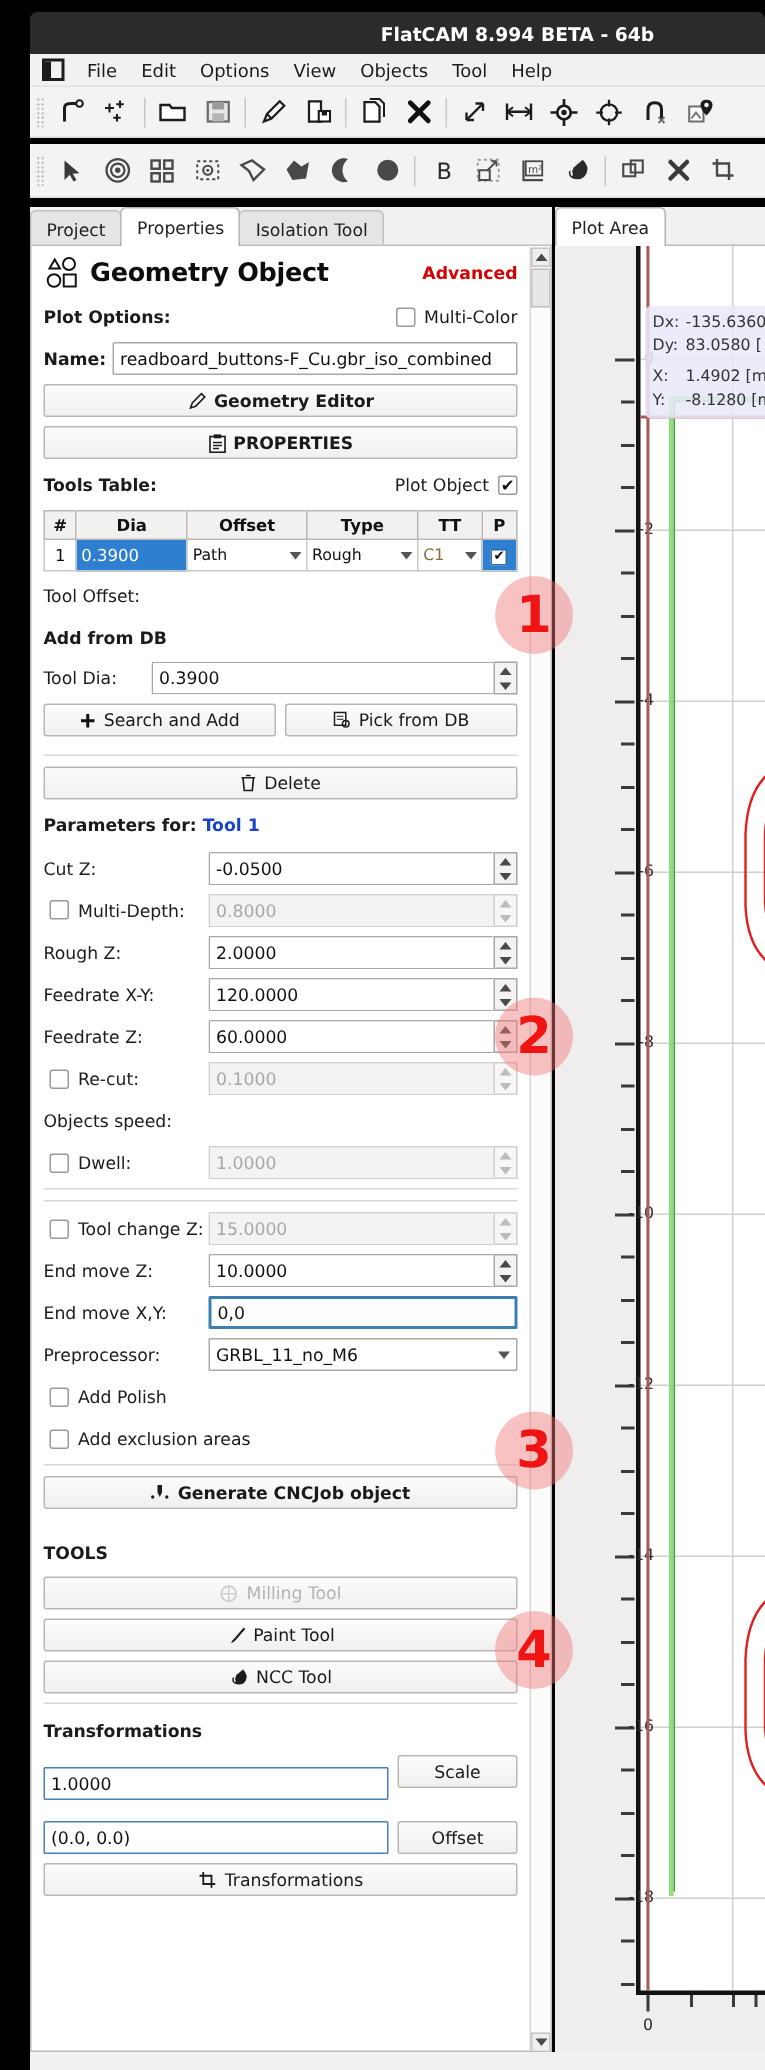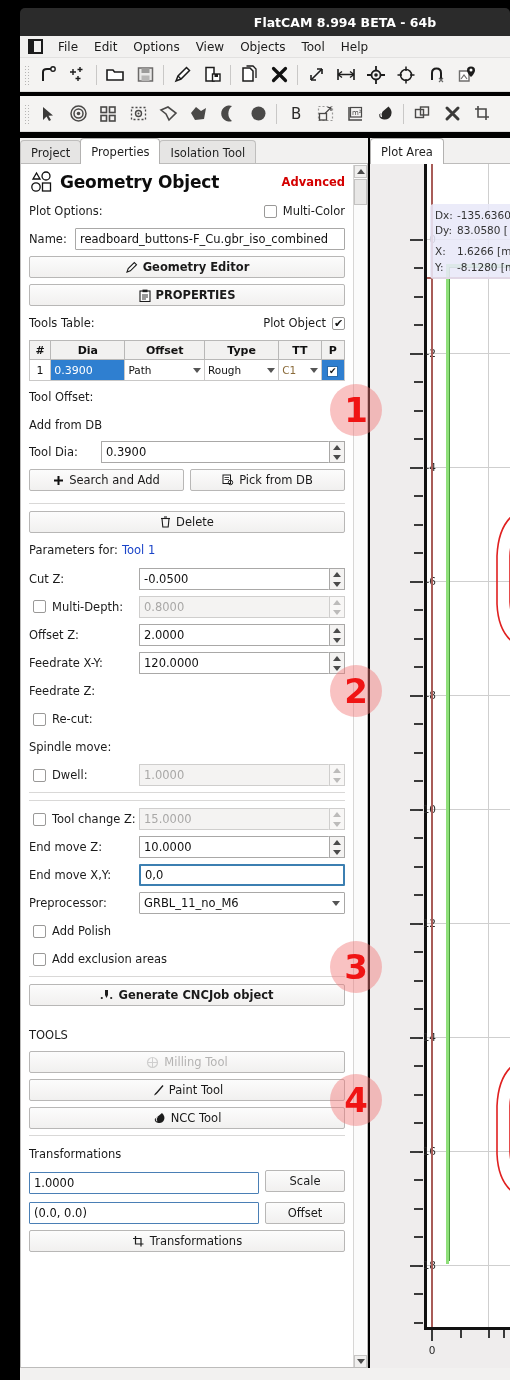--- a/index.html
+++ b/index.html
@@ -151,21 +151,21 @@
   .obj-head {
     display: flex; align-items: center;
     margin: 2px 0 6px 0;
   }
   .obj-head .glyph { width: 26px; height: 24px; margin-right: 5px; flex: none; }
   .obj-title { font-size: 17px; font-weight: bold; color: #0d0d0d; letter-spacing: -0.2px; }
   .adv { margin-left: auto; color: #d40000; font-weight: bold; font-size: 11.5px; }
 
   .row { display: flex; align-items: center; margin-bottom: 6px; min-height: 22px; }
   .lbl { font-size: 11.5px; color: #1b1b1b; }
-  .lbl.b { font-weight: normal; }
+  .lbl.b { font-weight: bold; }
   .spacer { flex: 1; }
 
   .chk {
     width: 13px; height: 13px; flex: none;
     border: 1px solid #9a9998; background: #fff; border-radius: 2px;
     margin-right: 6px;
     display: flex; align-items: center; justify-content: center;
     font-size: 10px; color: #111; line-height: 1;
   }
   .chk.checked::after { content: "✔"; font-size: 11px; color: #111; }
@@ -722,21 +722,21 @@
                 <b class="caret up"></b>
               </i>
               <i>
                 <b class="caret down"></b>
               </i>
             </span>
         </span>
       </div>
 
       <div class="row">
-        <span class="lbl" style="width:110px">Offset Z:</span>
+        <span class="lbl" style="width:110px">Rough Z:</span>
         <span class="spin" style="flex:1">
           <span class="input">2.0000</span>
           <span class="btns">
               <i>
                 <b class="caret up"></b>
               </i>
               <i>
                 <b class="caret down"></b>
               </i>
             </span>
@@ -753,31 +753,53 @@
               </i>
               <i>
                 <b class="caret down"></b>
               </i>
             </span>
         </span>
       </div>
 
       <div class="row">
         <span class="lbl" style="width:110px">Feedrate Z:</span>
+        <span class="spin" style="flex:1">
+          <span class="input">60.0000</span>
+          <span class="btns">
+              <i>
+                <b class="caret up"></b>
+              </i>
+              <i>
+                <b class="caret down"></b>
+              </i>
+            </span>
+        </span>
       </div>
 
       <div class="row">
         <span style="width:110px;display:flex;align-items:center">
           <span class="chk" style="margin-left:4px"></span>
           <span class="lbl">Re-cut:</span>
         </span>
-      </div>
-
-      <div class="row">
-        <span class="lbl" style="width:110px">Spindle move:</span>
+        <span class="spin disabled" style="flex:1">
+          <span class="input disabled">0.1000</span>
+          <span class="btns">
+              <i>
+                <b class="caret up"></b>
+              </i>
+              <i>
+                <b class="caret down"></b>
+              </i>
+            </span>
+        </span>
+      </div>
+
+      <div class="row">
+        <span class="lbl" style="width:110px">Objects speed:</span>
       </div>
 
       <div class="row">
         <span style="width:110px;display:flex;align-items:center">
           <span class="chk" style="margin-left:4px"></span>
           <span class="lbl">Dwell:</span>
         </span>
         <span class="spin disabled" style="flex:1">
           <span class="input disabled">1.0000</span>
           <span class="btns">
@@ -894,21 +916,21 @@
       </div>
 
       <div class="hr"></div>
 
       <div class="row" style="margin-bottom:5px">
         <span class="lbl b">Transformations</span>
       </div>
 
       <div class="row">
         <span class="input blue" style="flex:1;margin-right:6px">1.0000</span>
-        <span class="btn" style="width:80px;margin-bottom:4px">
+        <span class="btn" style="width:80px;margin-bottom:16px">
           <span>Scale</span>
         </span>
       </div>
 
       <div class="row">
         <span class="input blue" style="flex:1;margin-right:6px">(0.0, 0.0)</span>
         <span class="btn" style="width:80px;margin-bottom:0">
           <span>Offset</span>
         </span>
       </div>
@@ -1034,21 +1056,21 @@
           <span class="k">Dx:</span>
           <span>-135.6360 [</span>
         </div>
       <div class="r">
           <span class="k">Dy:</span>
           <span>83.0580 [</span>
         </div>
       <div class="gap"></div>
       <div class="r">
           <span class="k">X:</span>
-          <span>1.6266 [m</span>
+          <span>1.4902 [m</span>
         </div>
       <div class="r">
           <span class="k">Y:</span>
           <span>-8.1280 [m</span>
         </div>
     </div>
   </div>
 
   <div class="bottombar"></div>
 

